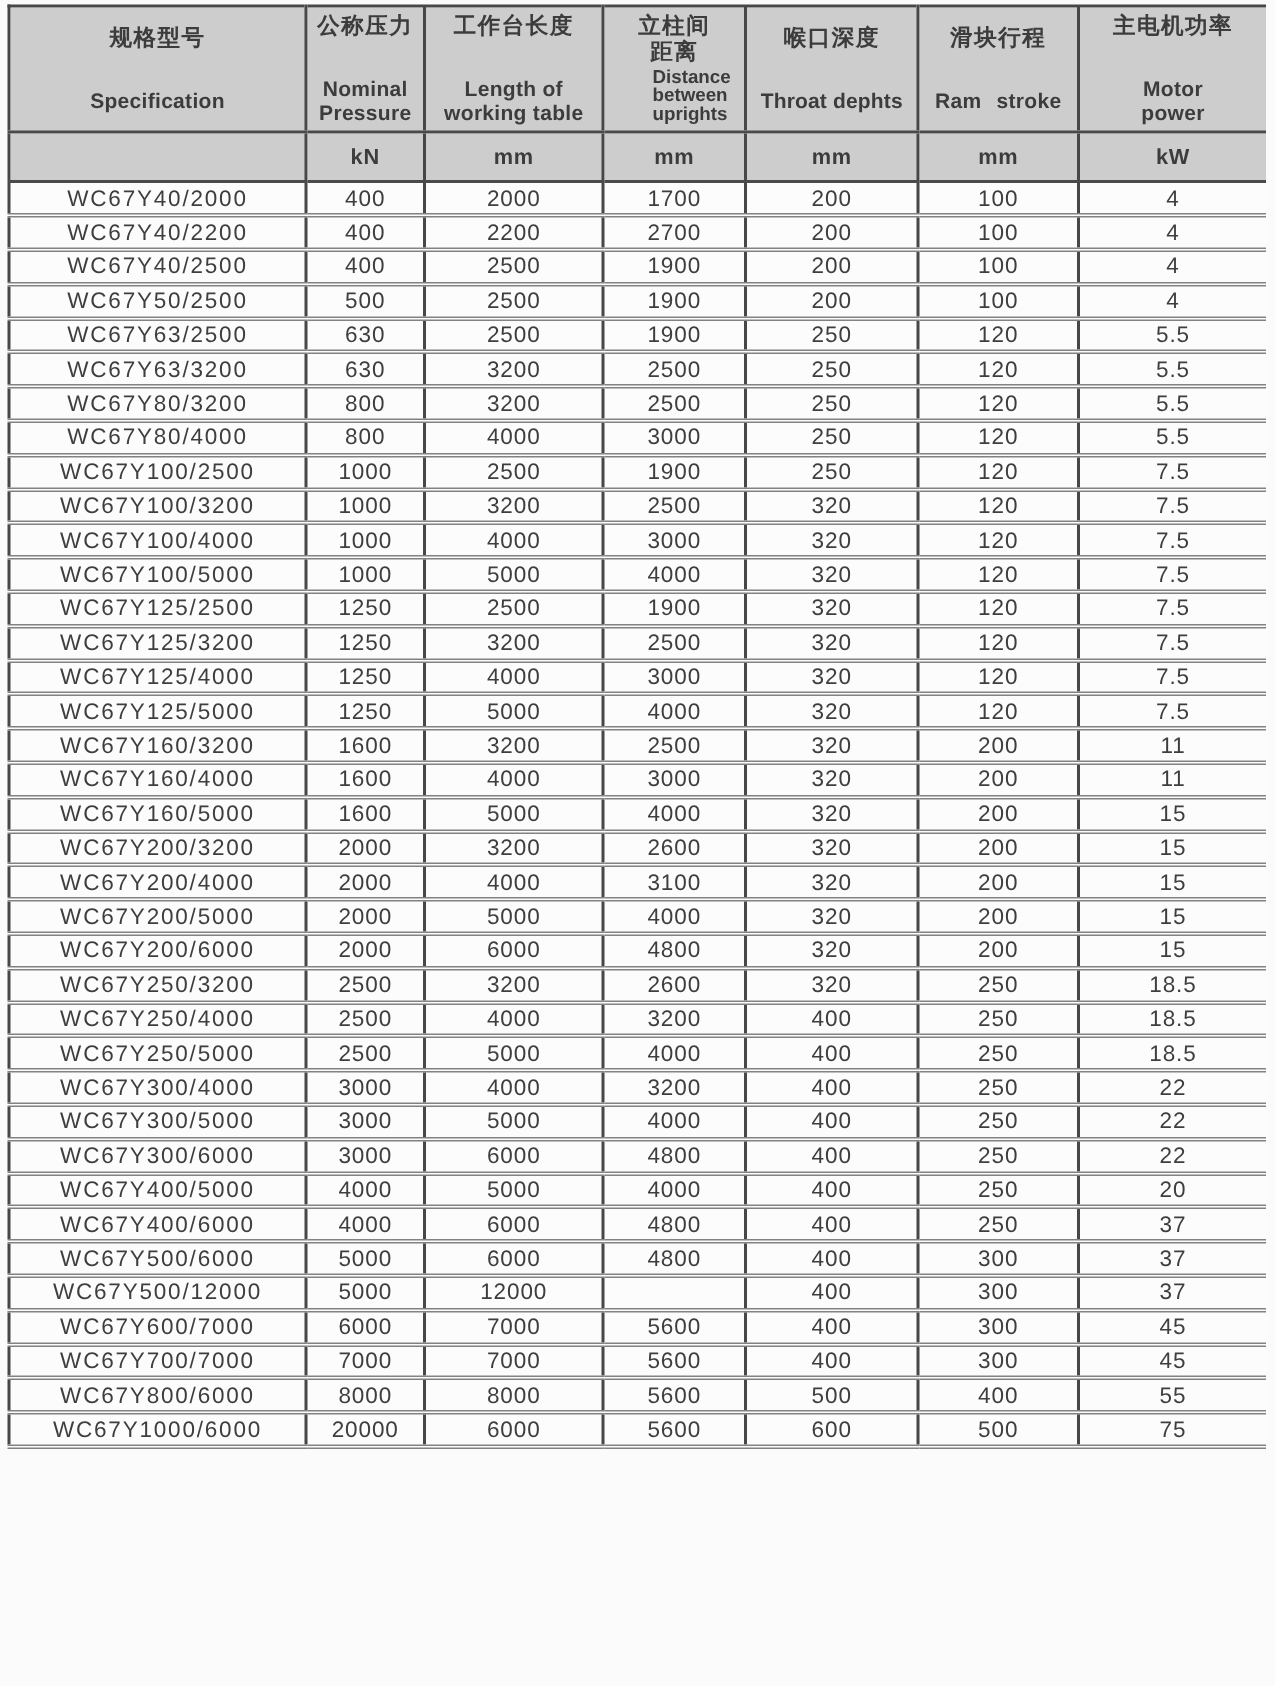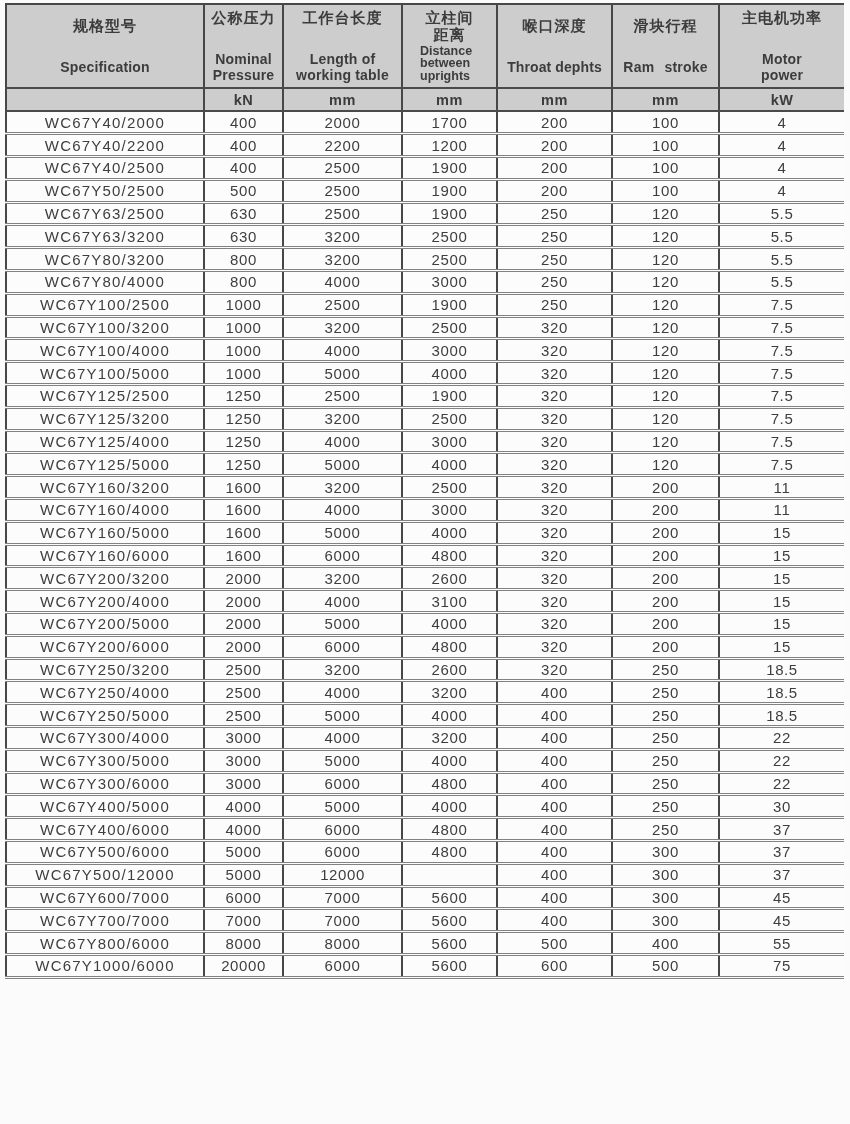--- a/index.html
+++ b/index.html
@@ -31,36 +31,37 @@
 
   
   thead tr.label-row th {
     height: 84px;
     background: #cdcdcd;
     border-bottom: 2px solid #4a4a4a;
     vertical-align: middle;
     font-weight: 600;
   }
   thead tr.unit-row td {
-    height: 23px;
+    height: 33px;
     background: #cdcdcd;
     border-bottom: 2px solid #4a4a4a;
     font-size: 14.5px;
     font-weight: 600;
     letter-spacing: 0.5px;
   }
   .hcell { display: flex; flex-direction: column; justify-content: center; align-items: center; gap: 24px; height: 100%; }
   .hcell .zh { font-size: 15px; white-space: pre-line; line-height: 1.25; letter-spacing: 1px; }
   .hcell .en { font-size: 14px; white-space: pre-line; line-height: 1.15; letter-spacing: 0.2px; }
   .col-distance .hcell { gap: 2px; border-radius: 21px; }
   .col-distance .hcell .zh { line-height: 1.1; }
   .col-distance .hcell .en {
     font-size: 12.5px; line-height: 0.98;
-    align-self: flex-start; text-align: left; padding-left: 17px;
+    align-self: flex-start; text-align: left; padding-left: 4px;
     letter-spacing: 0;
+    margin-left: 28px;
   }
   .col-throat .hcell .en { letter-spacing: 0.1px; }
   .col-ram .hcell .en { word-spacing: 6px; text-align: center; }
 
   
   tbody td {
     height: 22.8px;
     border-bottom: 3px double #828282;
     font-size: 15px;
     letter-spacing: 0.6px;
@@ -151,21 +152,21 @@
           <td>2000</td>
           <td>1700</td>
           <td>200</td>
           <td>100</td>
           <td>4</td>
         </tr>
         <tr>
           <td class="spec-cell">WC67Y40/2200</td>
           <td>400</td>
           <td>2200</td>
-          <td>1200</td>
+          <td>2700</td>
           <td>200</td>
           <td>100</td>
           <td>4</td>
         </tr>
         <tr>
           <td class="spec-cell">WC67Y40/2500</td>
           <td>400</td>
           <td>2500</td>
           <td>1900</td>
           <td>200</td>
@@ -310,29 +311,20 @@
         <tr>
           <td class="spec-cell">WC67Y160/5000</td>
           <td>1600</td>
           <td>5000</td>
           <td>4000</td>
           <td>320</td>
           <td>200</td>
           <td>15</td>
         </tr>
         <tr>
-          <td class="spec-cell">WC67Y160/6000</td>
-          <td>1600</td>
-          <td>6000</td>
-          <td>4800</td>
-          <td>320</td>
-          <td>200</td>
-          <td>15</td>
-        </tr>
-        <tr>
           <td class="spec-cell">WC67Y200/3200</td>
           <td>2000</td>
           <td>3200</td>
           <td>2600</td>
           <td>320</td>
           <td>200</td>
           <td>15</td>
         </tr>
         <tr>
           <td class="spec-cell">WC67Y200/4000</td>
@@ -415,21 +407,21 @@
           <td>250</td>
           <td>22</td>
         </tr>
         <tr>
           <td class="spec-cell">WC67Y400/5000</td>
           <td>4000</td>
           <td>5000</td>
           <td>4000</td>
           <td>400</td>
           <td>250</td>
-          <td>30</td>
+          <td>20</td>
         </tr>
         <tr>
           <td class="spec-cell">WC67Y400/6000</td>
           <td>4000</td>
           <td>6000</td>
           <td>4800</td>
           <td>400</td>
           <td>250</td>
           <td>37</td>
         </tr>

